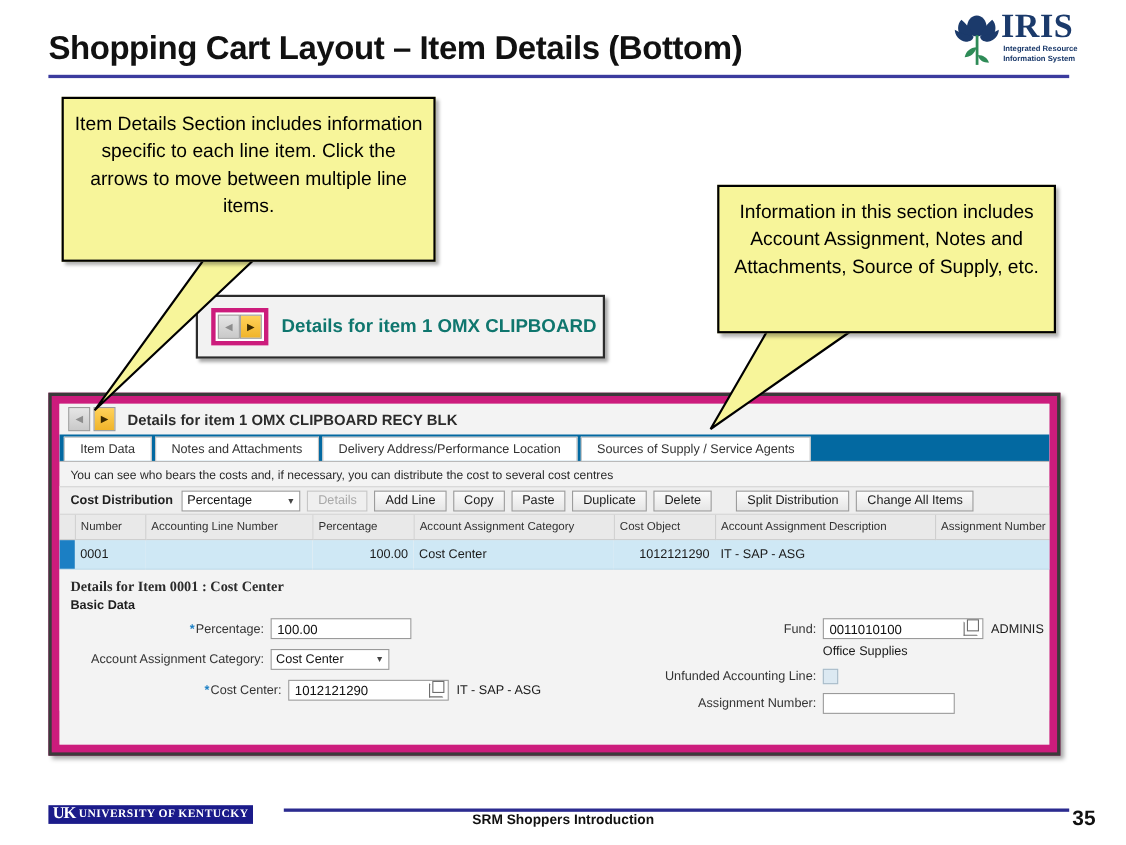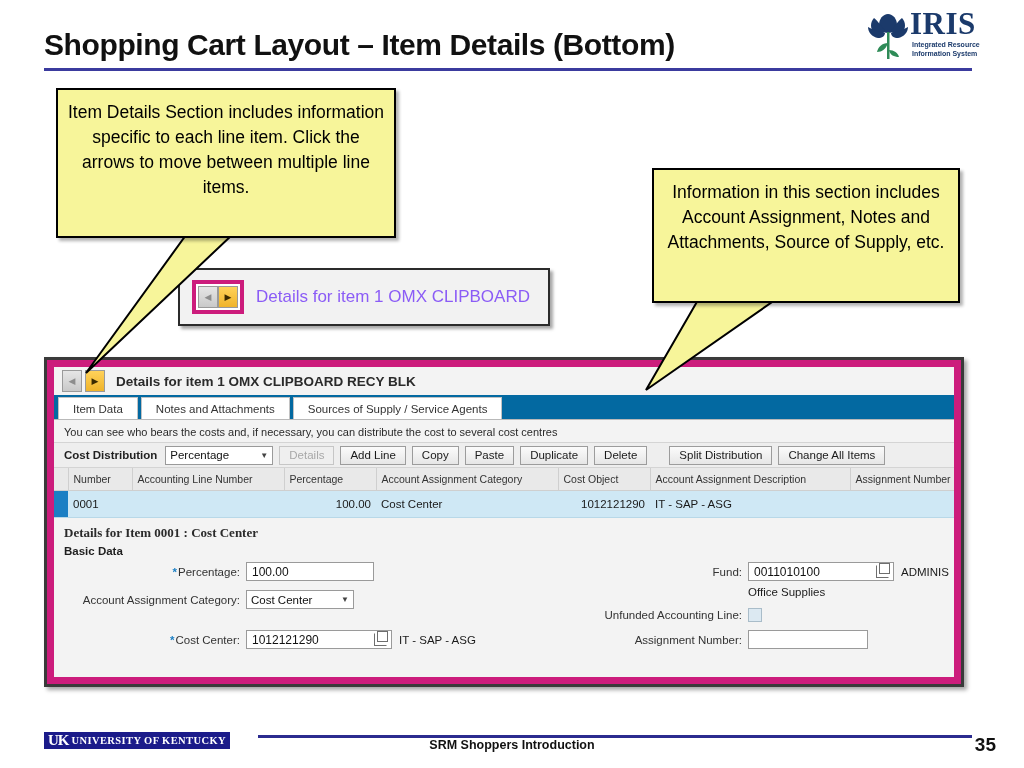--- a/index.html
+++ b/index.html
@@ -133,22 +133,22 @@
     align-items: center;
     justify-content: center;
     font-size: 9px;
     line-height: 1;
   }
   .nav-arrow.prev { background: linear-gradient(#e6e6e6,#c9c9c9); color: #8d8d8d; }
   .nav-arrow.next { background: linear-gradient(#ffd25a,#f0b42a); color: #3b2a00; }
   #zoom-snippet-label {
     margin-left: 12px;
     font-size: 17px;
-    font-weight: normal;
-    color: #8b5cf6;
+    font-weight: bold;
+    color: #0f766e;
     white-space: nowrap;
   }
 
   
   #sap-shot {
     position: absolute;
     left: 44px;
     top: 357px;
     width: 920px;
     height: 330px;
@@ -472,20 +472,21 @@
 
     <div id="details-bar">
       <div class="nav-arrow prev">◀</div>
       <div class="nav-arrow next">▶</div>
       <div id="details-title">Details for item 1  OMX CLIPBOARD RECY BLK</div>
     </div>
 
     <div id="tab-strip">
       <div class="tab">Item Data</div>
       <div class="tab">Notes and Attachments</div>
+      <div class="tab">Delivery Address/Performance Location</div>
       <div class="tab">Sources of Supply / Service Agents</div>
     </div>
 
     <div id="helper-text">You can see who bears the costs and, if necessary, you can distribute the cost to several cost centres</div>
 
     <div id="cd-toolbar">
       <div id="cd-label">Cost Distribution</div>
       <div class="sap-select">
         <span>Percentage</span>
         <span class="caret">▼</span>
@@ -551,21 +552,21 @@
       </div>
 
       <div class="frow" style="left:0px; top:30px;">
         <div class="flabel" style="width:186px;">Account Assignment Category:</div>
         <div class="sap-select" style="width:104px;">
           <span>Cost Center</span>
           <span class="caret">▼</span>
         </div>
       </div>
 
-      <div class="frow" style="left:0px; top:58px;margin-top:12px;">
+      <div class="frow" style="left:16px; top:58px;">
         <div class="flabel" style="width:186px;"><span class="req">*</span><span>Cost Center:</span></div>
         <div class="sap-input" style="width:146px;">
           <span>1012121290</span>
           <span class="f4"></span>
         </div>
         <div class="side-text">IT - SAP - ASG</div>
       </div>
 
       <div class="frow" style="left:480px; top:2px;">
         <div class="flabel" style="width:208px;">Fund:</div>

